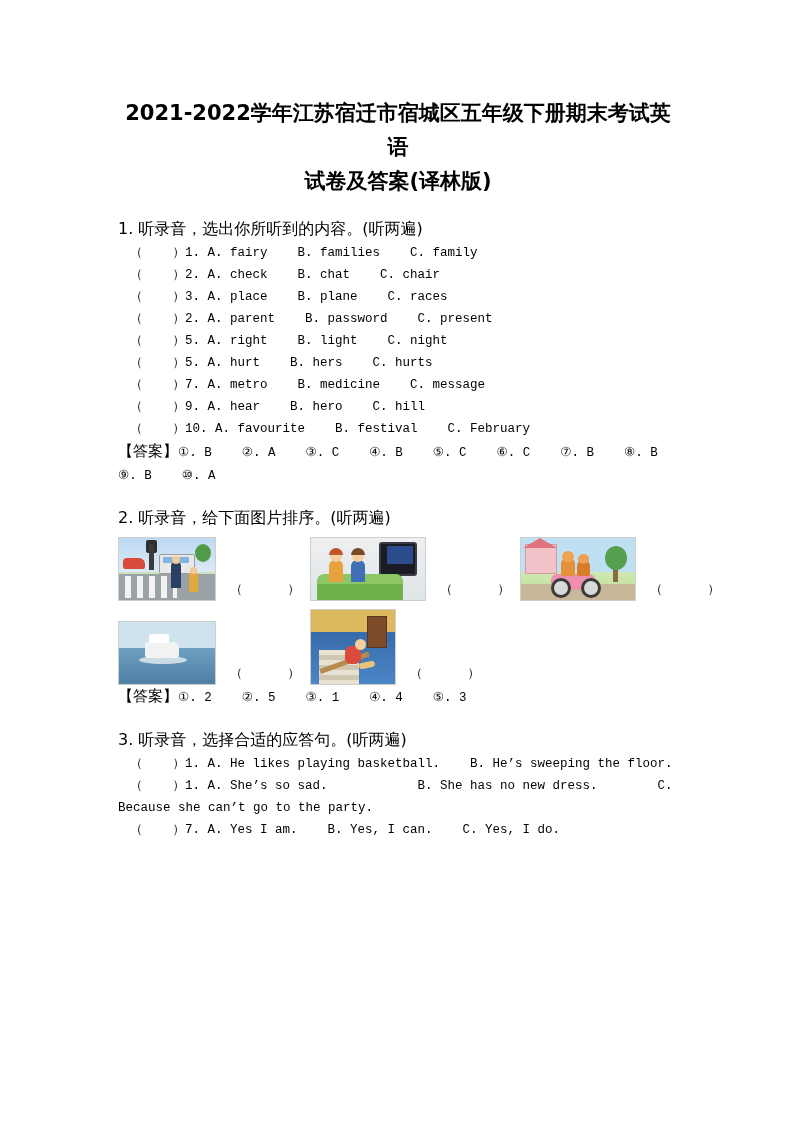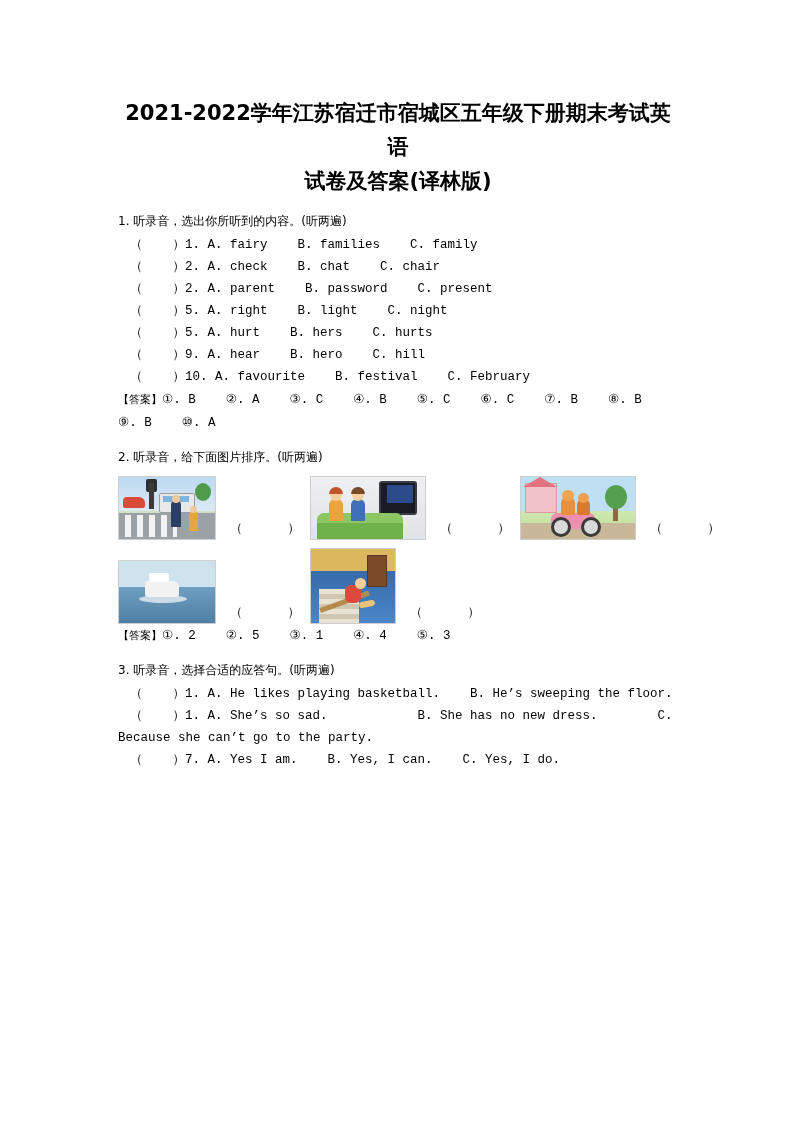--- a/index.html
+++ b/index.html
@@ -32,43 +32,43 @@
     font-family: "DejaVu Sans", sans-serif;
     font-weight: bold;
     font-size: 21px;
     line-height: 34px;
     text-align: center;
     margin: 0 0 8px 0;
     letter-spacing: 0px;
   }
   .q-head {
     font-family: "DejaVu Sans", sans-serif;
-    font-size: 12px;
-    line-height: 22px;
-    margin: 12px 0 2px 0;
+    font-size: 16px;
+    line-height: 22px;
+    margin: 20px 0 2px 0;
   }
   .q-line {
     font-family: "Liberation Mono", monospace;
     font-size: 12.5px;
     line-height: 22px;
     white-space: pre-wrap;
     margin: 0;
   }
   .q-line.indent {
     padding-left: 12px;
   }
   .ans-line {
     font-size: 12.5px;
     line-height: 22px;
     margin: 0;
     white-space: pre-wrap;
   }
   .ans-label {
     font-family: "DejaVu Sans", sans-serif;
-    font-size: 11px;
+    font-size: 15px;
   }
   .ans-body {
     font-family: "Liberation Mono", monospace;
     font-size: 12.5px;
   }
   
   .pic-row {
     display: flex;
     align-items: flex-end;
     margin-top: 8px;
@@ -165,23 +165,25 @@
   <div class="content">
 
     <h1 class="doc-title">
       <span>2021-2022学年江苏宿迁市宿城区五年级下册期末考试英语</span><br>
       <span>试卷及答案(译林版)</span>
     </h1>
 
     <div class="q-head">1. 听录音，选出你所听到的内容。(听两遍)</div>
     <div class="q-line indent">（    ）1. A. fairy    B. families    C. family</div>
     <div class="q-line indent">（    ）2. A. check    B. chat    C. chair</div>
+    <div class="q-line indent">（    ）3. A. place    B. plane    C. races</div>
     <div class="q-line indent">（    ）2. A. parent    B. password    C. present</div>
     <div class="q-line indent">（    ）5. A. right    B. light    C. night</div>
     <div class="q-line indent">（    ）5. A. hurt    B. hers    C. hurts</div>
+    <div class="q-line indent">（    ）7. A. metro    B. medicine    C. message</div>
     <div class="q-line indent">（    ）9. A. hear    B. hero    C. hill</div>
     <div class="q-line indent">（    ）10. A. favourite    B. festival    C. February</div>
     <div class="ans-line"><span class="ans-label">【答案】</span><span class="ans-body">①. B    ②. A    ③. C    ④. B    ⑤. C    ⑥. C    ⑦. B    ⑧. B    ⑨. B    ⑩. A</span></div>
 
     <div class="q-head">2. 听录音，给下面图片排序。(听两遍)</div>
 
     <div class="pic-row">
       <div class="pic-cell">
         <div class="pic-box">
           <div class="sky p1-sky"></div>

